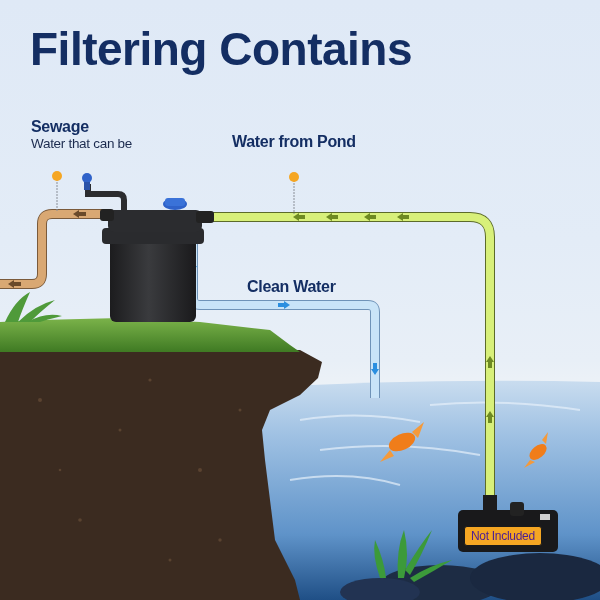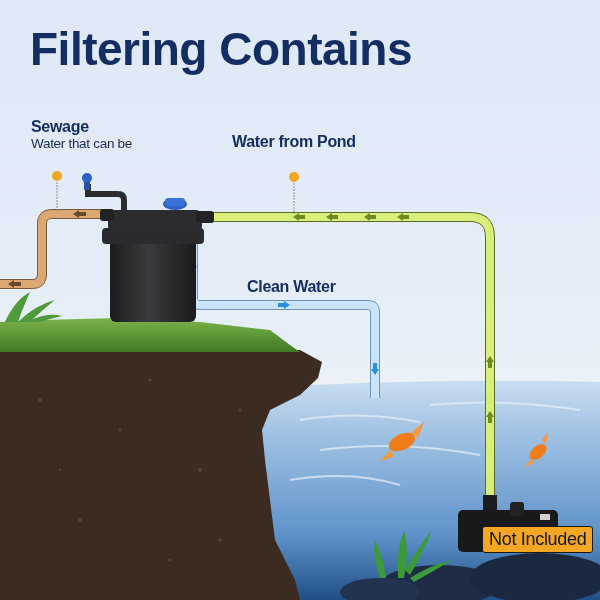--- a/index.html
+++ b/index.html
@@ -4,22 +4,22 @@
 <style>
   html, body { margin: 0; padding: 0; }
   body { width: 600px; height: 600px; overflow: hidden; font-family: "Liberation Sans", sans-serif; }
   .stage { position: relative; width: 600px; height: 600px; overflow: hidden;
     background: linear-gradient(180deg, #dfe9f6 0%, #e3ecf7 40%, #e8eff7 60%, #edf2f7 65%); }
   .title { position: absolute; left: 30px; top: 22px; margin: 0; font-size: 46px; font-weight: 700; color: #142e63; letter-spacing: -0.5px; }
   .lbl { position: absolute; color: #142e63; }
   .lbl .h { font-size: 16px; font-weight: 700; line-height: 19px; letter-spacing: -0.3px; }
   .lbl .s { font-size: 13.5px; line-height: 16px; letter-spacing: -0.3px; color: #1b2a4e; }
   svg.scene { position: absolute; left: 0; top: 0; }
-  .badge { position: absolute; left: 464px; top: 526px; background: #f5a623; color: #0f172a;
-    font-size: 18px; padding: 2px 6px; border-radius: 3px; border: 1px solid #1a1a1a; letter-spacing: -0.3px; margin-left: 18px; }
+  .badge { position: absolute; left: 464px; top: 526px; background: #f5a623; color: #4c1d95;
+    font-size: 12px; padding: 2px 6px; border-radius: 3px; border: 1px solid #1a1a1a; letter-spacing: -0.3px; }
 </style>
 </head>
 <body>
 
 <div class="stage">
 
   <svg class="scene" width="600" height="600" viewBox="0 0 600 600">
     <defs>
       <linearGradient id="water" x1="0" y1="0" x2="0" y2="1">
         <stop offset="0" stop-color="#c9dcef"></stop>

